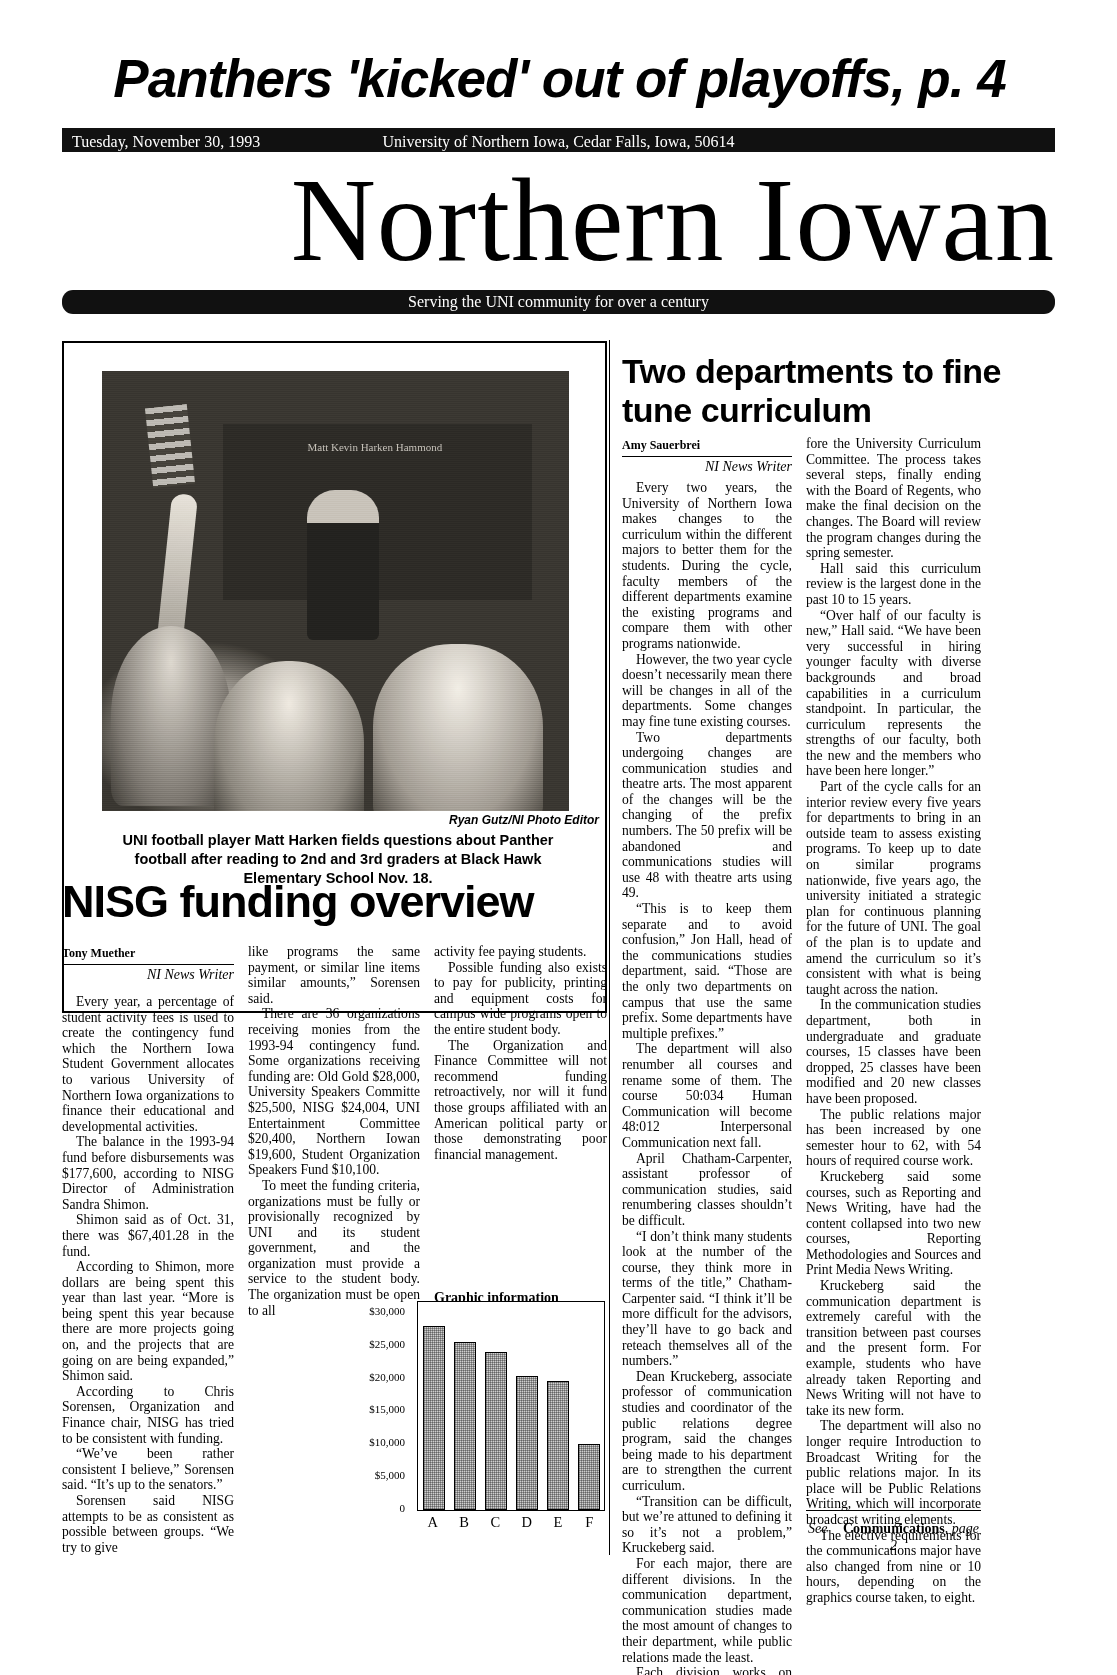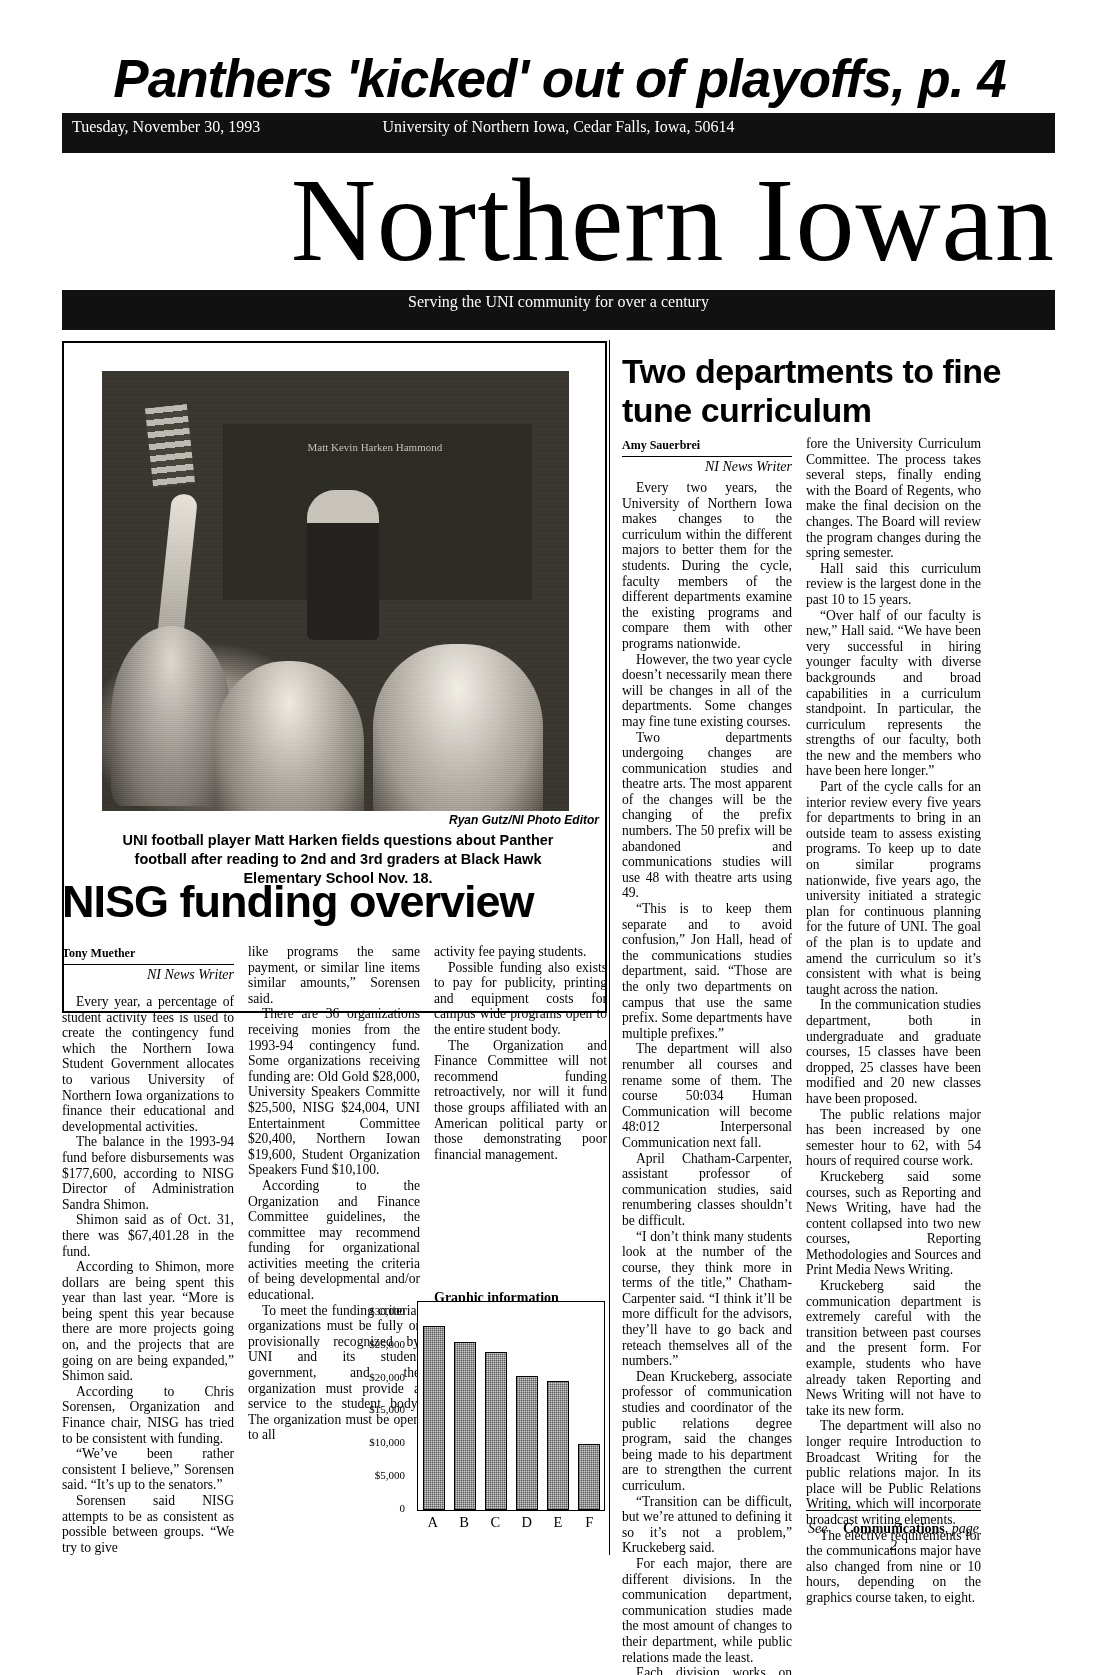--- a/index.html
+++ b/index.html
@@ -16,43 +16,43 @@
   .teaser{
     position:absolute;left:62px;top:46px;width:995px;height:66px;
     font-family:"Liberation Sans", sans-serif;
     font-weight:bold;font-style:italic;
     font-size:53px;line-height:66px;letter-spacing:-1px;
     text-align:center;white-space:nowrap;
   }
 
   
   .folio{
-    position:absolute;left:62px;top:113px;width:993px;height:40px;
+    position:absolute;left:62px;top:128px;width:993px;height:24px;
     background:#111;color:#fff;
   }
   .folio span{
     position:absolute;top:4px;font-size:16px;line-height:20px;
     font-family:"Liberation Serif", serif;
   }
   .folio .f-left{left:10px;}
   .folio .f-mid{left:0;width:100%;text-align:center;}
   .folio .f-right{right:10px;margin-top:44px;}
 
   
   .masthead{
     position:absolute;left:62px;top:162px;width:993px;height:118px;
     font-family:"Liberation Serif", serif;
     font-size:118px;line-height:118px;
     text-align:right;white-space:nowrap;
     letter-spacing:1px;
   }
   .slogan-bar{
-    position:absolute;left:62px;top:290px;width:993px;height:40px;
+    position:absolute;left:62px;top:290px;width:993px;height:24px;
     background:#111;color:#fff;
-    text-align:center;font-size:16px;line-height:24px;
+    text-align:center;font-size:16px;line-height:24px;border-radius:11px;
   }
 
   
   .vrule{
     position:absolute;left:609px;top:340px;width:1px;height:1215px;background:#000;
   }
 
   
   .photobox{
     position:absolute;left:62px;top:341px;width:545px;height:672px;
@@ -261,21 +261,20 @@
     <p>Shimon said as of Oct. 31, there was $67,401.28 in the fund.</p>
     <p>According to Shimon, more dollars are being spent this year than last year. “More is being spent this year because there are more projects going on, and the projects that are going on are being expanded,” Shimon said.</p>
     <p>According to Chris Sorensen, Organization and Finance chair, NISG has tried to be consistent with funding.</p>
     <p>“We’ve been rather consistent I believe,” Sorensen said. “It’s up to the senators.”</p>
     <p>Sorensen said NISG attempts to be as consistent as possible between groups. “We try to give</p>
   </div>
 
   <div class="col" id="nisg-c2">
     <p class="noind">like programs the same payment, or similar line items similar amounts,” Sorensen said.</p>
     <p>There are 36 organizations receiving monies from the 1993-94 contingency fund. Some organizations receiving funding are: Old Gold  $28,000, University Speakers Committe  $25,500, NISG $24,004, UNI Entertainment Committee $20,400, Northern Iowan $19,600, Student Organization Speakers Fund $10,100.</p>
-    <p>According to the Organization and Finance Committee guidelines, the committee may recommend funding for organizational activities meeting the criteria of being developmental and/or educational.</p>
     <p>To meet the funding criteria, organizations must be fully or provisionally recognized by UNI and its student government, and the organization must provide a service to the student body. The organization must be open to all</p>
   </div>
 
   <div class="col" id="nisg-c3">
     <p class="noind">activity fee paying students.</p>
     <p>Possible funding also exists to pay for publicity, printing and equipment costs for campus wide programs open to the entire student body.</p>
     <p>The Organization and Finance Committee will not recommend funding retroactively, nor will it fund those groups affiliated with an American political party or those demonstrating poor financial management.</p>
   </div>
 
   <div class="graphic-info">

